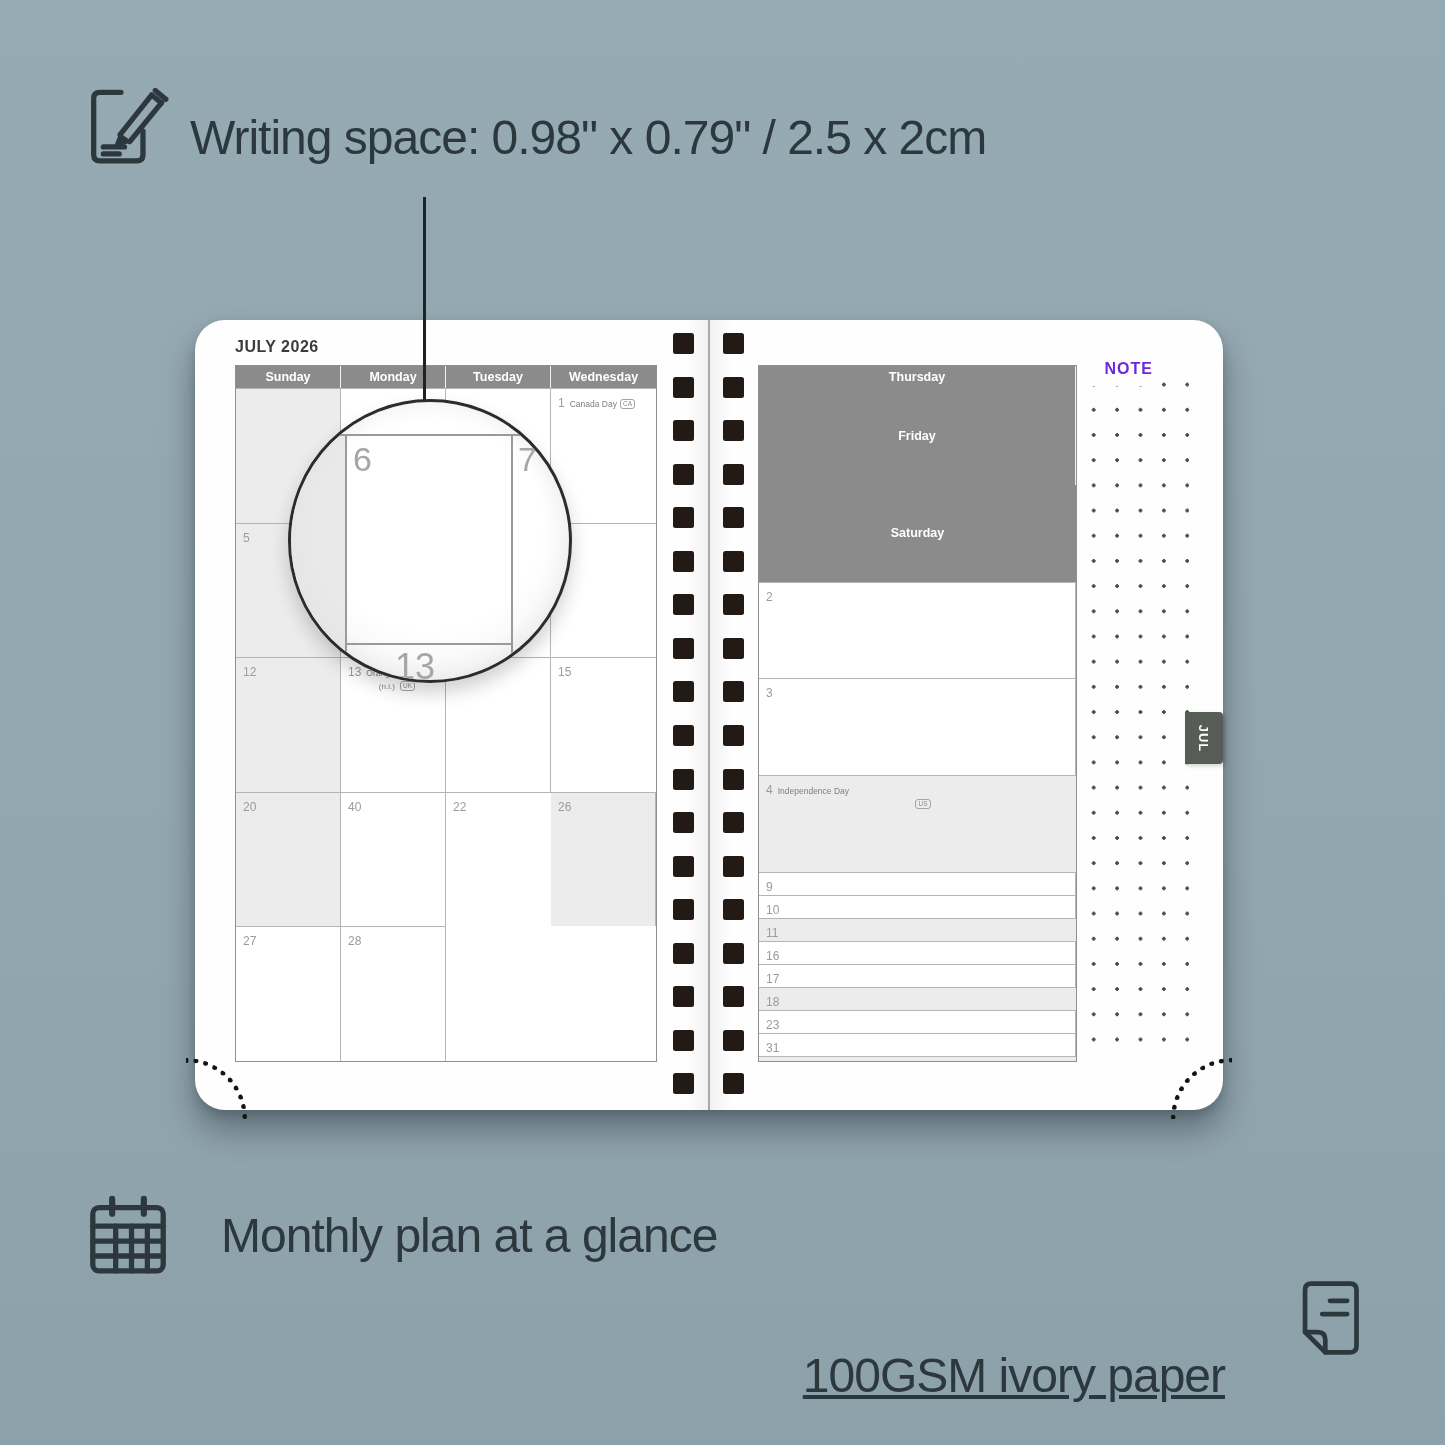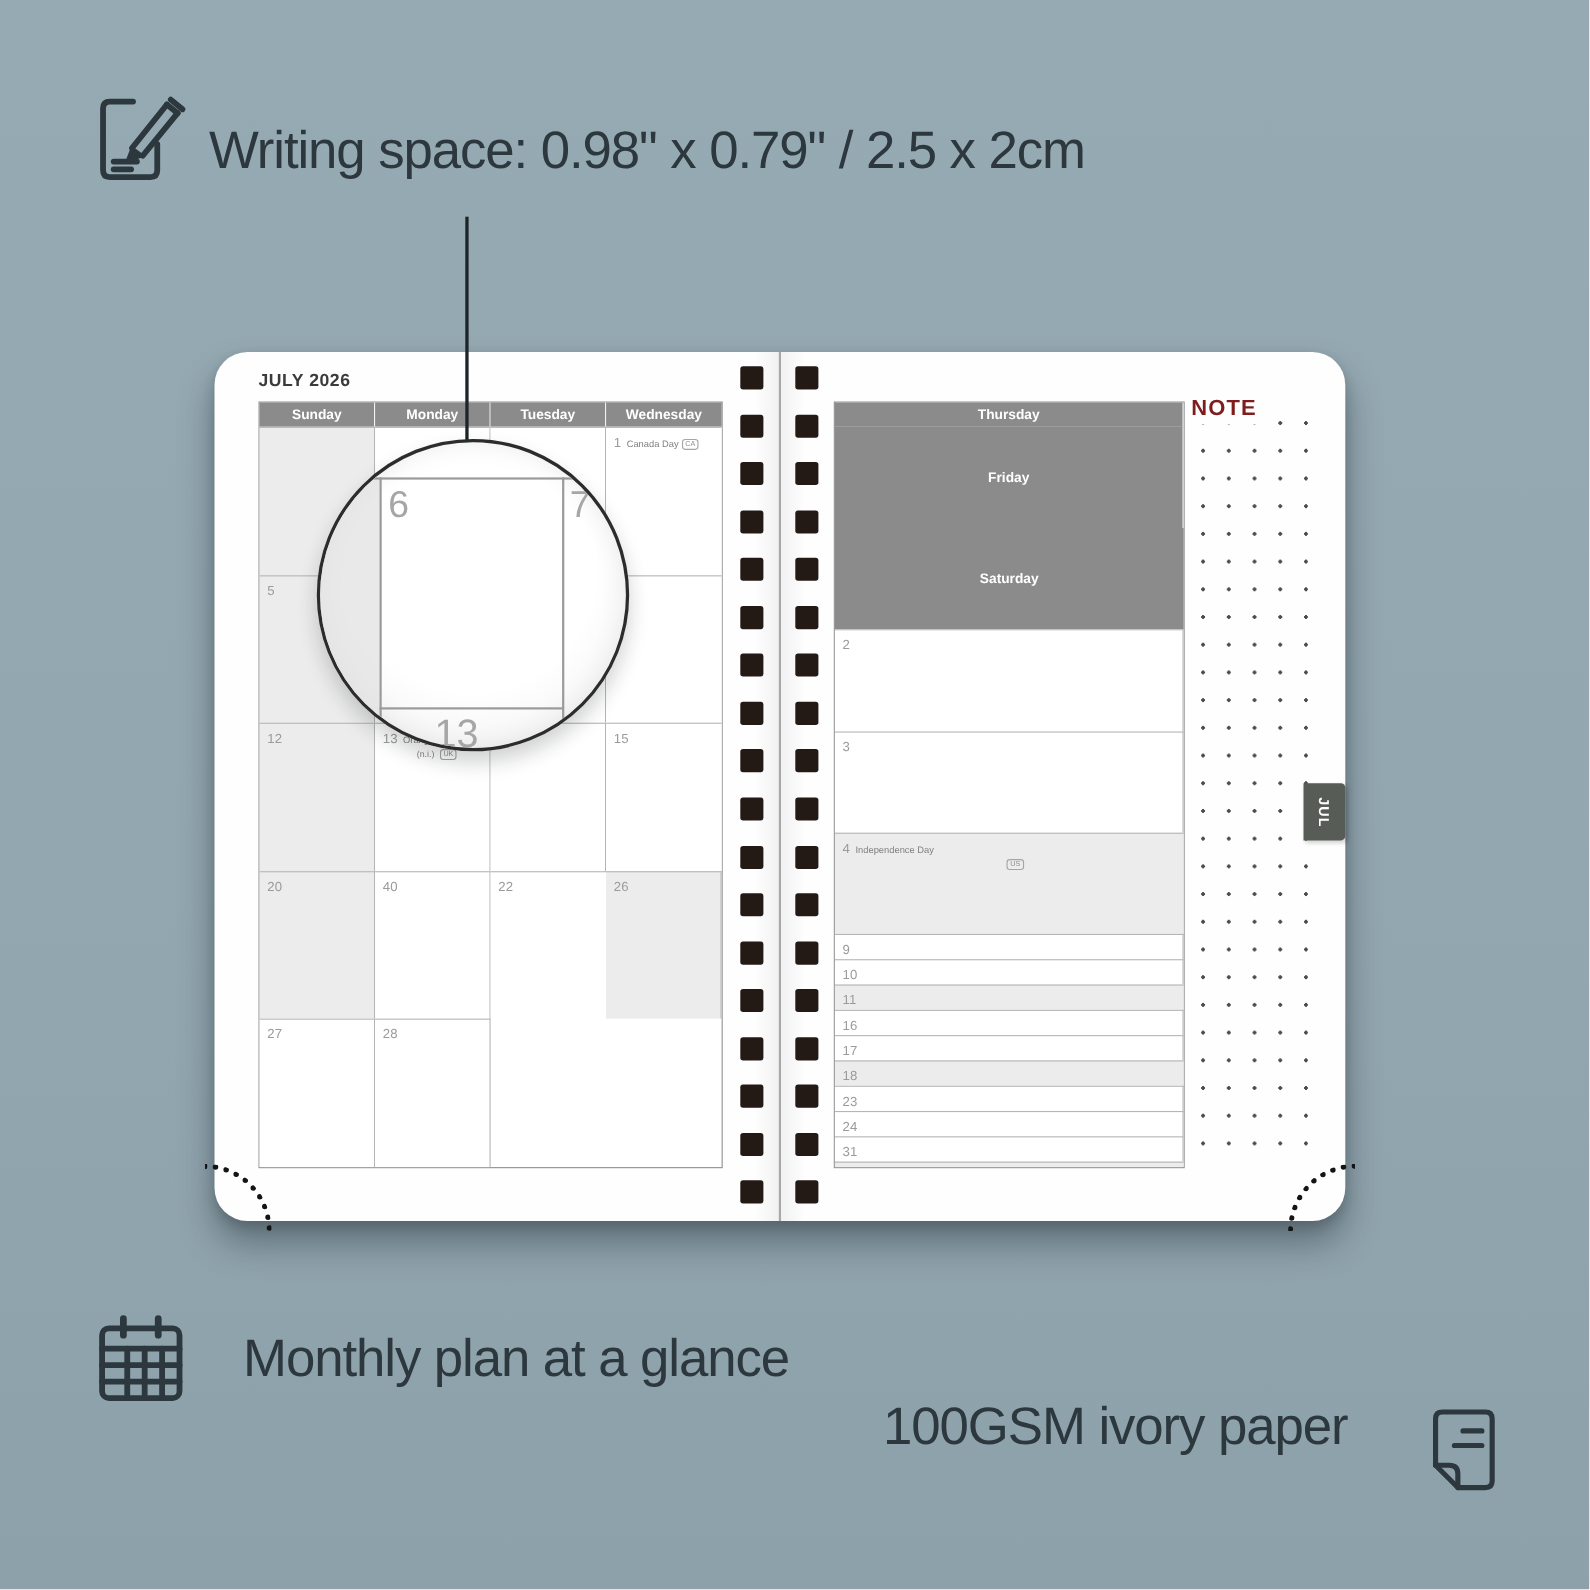--- a/index.html
+++ b/index.html
@@ -29,21 +29,21 @@
   .hcell.last{border-right:none;}
   .cell{position:relative;border-right:1px solid #b5b5b5;border-top:1px solid #b5b5b5;background:#fff;padding-top:4px;overflow:hidden;}
   .cell.last{border-right:none;}
   .cell.shade{background:#ececec;}
   .dnum{color:#9b9b9b;font-size:12px;margin-left:7px;}
   .hname{color:#7f7f7f;font-size:8.5px;margin-left:5px;}
   .badge{display:inline-block;border:1px solid #a5a5a5;border-radius:3px;color:#8d8d8d;font-size:6.5px;line-height:8px;padding:0 2px;margin-left:3px;vertical-align:1px;}
   .l2{text-align:center;font-size:8px;color:#7f7f7f;margin-top:1px;padding-left:8px;}
 
   
-  .note-label{position:absolute;left:888px;top:40px;width:70px;height:26px;background:#fefefe;font-size:20px;font-weight:bold;color:#7f1d1d;letter-spacing:1px;z-index:3;}
+  .note-label{position:absolute;left:888px;top:40px;width:70px;height:26px;background:#fefefe;font-size:16px;font-weight:bold;color:#6d28d9;letter-spacing:1px;z-index:3;text-align:right;}
   .dotgrid{
     position:absolute;left:884px;top:50px;width:110px;height:688px;z-index:2;
     background-image:radial-gradient(circle,#4d4d4d 1.6px,rgba(0,0,0,0) 1.9px);
     background-size:23.4px 25.2px;background-position:3px 2px;
   }
   
   .tab{position:absolute;left:990px;top:392px;width:38px;height:52px;background:#575c56;border-radius:0 4px 4px 0;z-index:4;display:flex;align-items:center;justify-content:center;box-shadow:2px 2px 4px rgba(0,0,0,.18);}
   .tab span{transform:rotate(90deg);color:#fff;font-size:13px;font-weight:bold;letter-spacing:1px;}
 
   
@@ -70,21 +70,21 @@
   .mag .vl2{position:absolute;left:220px;top:32px;width:1.6px;height:246px;background:#9a9a9a;}
   .mag .hl2{position:absolute;left:54px;top:241px;width:167px;height:1.6px;background:#9a9a9a;}
   .mag .mnum{position:absolute;font-size:34px;color:#a6a6a6;}
   .mag .d6{left:62px;top:38px;}
   .mag .d7{left:227px;top:38px;}
   .mag .d13{left:104px;top:244px;font-size:36px;}
 
   
   .anno-monthly{left:221px;top:1208px;font-size:48px;letter-spacing:-1px;white-space:nowrap;}
   .cal-icon{left:84px;top:1186px;}
-  .anno-paper{right:220px;top:1270px;font-size:48px;letter-spacing:-1px;text-align:right;white-space:nowrap;}
+  .anno-paper{right:220px;top:1348px;font-size:48px;letter-spacing:-1px;text-align:right;white-space:nowrap;text-decoration:underline;}
   .paper-icon{left:1291px;top:1268px;}
 </style>
 </head>
 <body>
 
 <div class="scene">
 
   <svg class="icon-svg pencil-icon" width="88" height="100" viewBox="0 0 100 100" fill="none" stroke="#2c383e" stroke-width="6" stroke-linecap="round" stroke-linejoin="round">
     <path d="M 42,14 H 18 Q 11,14 11,21 V 85 Q 11,92 18,92 H 60 Q 67,92 67,85 V 58"></path>
     <path d="M 41,62 L 77,17"></path>
@@ -189,23 +189,20 @@
           <div class="l1"><span class="dnum">16</span></div>
         </div>
         <div class="cell">
           <div class="l1"><span class="dnum">17</span></div>
         </div>
         <div class="cell shade last">
           <div class="l1"><span class="dnum">18</span></div>
         </div>
         <div class="cell">
           <div class="l1"><span class="dnum">23</span></div>
-        </div>
-        <div class="cell">
-          <div class="l1"><span class="dnum">24</span></div>
         </div>
         <div class="cell">
           <div class="l1"><span class="dnum">31</span></div>
         </div>
         <div class="cell shade last">
           <div class="l1"></div>
         </div>
       </div>
 
     <div class="dotgrid"></div>

